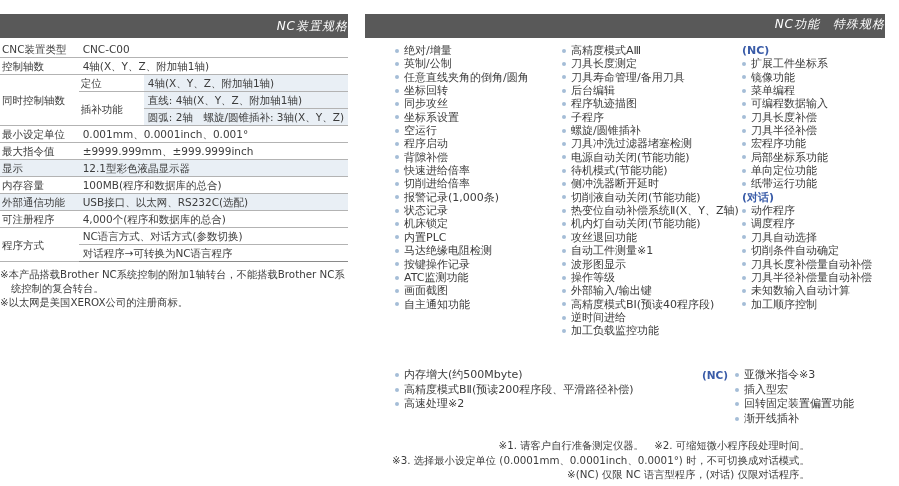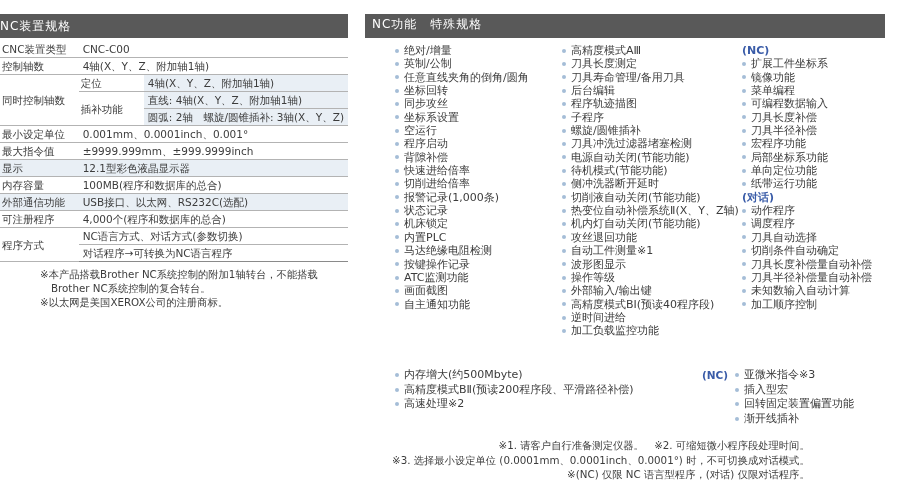--- a/index.html
+++ b/index.html
@@ -3,34 +3,34 @@
 <meta charset="utf-8">
 <style>
   html,body{margin:0;padding:0;}
   body{
     width:899px;height:486px;position:relative;background:#fff;
     font-family:"DejaVu Sans",sans-serif;color:var(--body-text,#3c3c3c);
     overflow:hidden;
   }
   .bar{
     height:24px;background:var(--header-bg,#595959);color:var(--header-text,#fff);
-    display:flex;align-items:center;justify-content:flex-start;
-    font-size:12px;letter-spacing:1px;
+    display:flex;align-items:center;justify-content:flex-end;
+    font-size:12px;letter-spacing:1px;font-style:italic;
   }
   
   .left-panel{position:absolute;left:0;top:14px;width:348px;}
   .spec-table{width:100%;border-collapse:collapse;margin-top:3px;font-size:10.5px;}
   .spec-table td{
     border-bottom:1px solid var(--rule,#b3b3b3);
     padding:0 4px;height:16px;line-height:12px;vertical-align:middle;white-space:nowrap;
   }
   .spec-table td.lbl{padding-left:2px;}
   .spec-table td.stripe{background:var(--row-stripe,#e9eff5);}
   .spec-table tr.last td{border-bottom:1px solid #8a8a8a;}
-  .footnotes{margin-top:5px;font-size:10.3px;line-height:14px;padding-left:40px;}
+  .footnotes{margin-top:5px;font-size:10.3px;line-height:14px;}
   .footnotes p{margin:0;padding-left:11px;text-indent:-11px;}
   
   .right-panel{position:absolute;left:365px;top:14px;width:520px;height:472px;}
   .right-panel .bar{position:absolute;left:0;right:0;top:0;}
   .cols{position:absolute;top:30px;left:0;right:0;display:flex;}
   .fcol{list-style:none;margin:0;padding:0;font-size:11px;}
   .cols .fcol{line-height:13.35px;}
   .col1{margin-left:30px;width:167px;}
   .col2{width:180px;}
   .col3{width:143px;}

